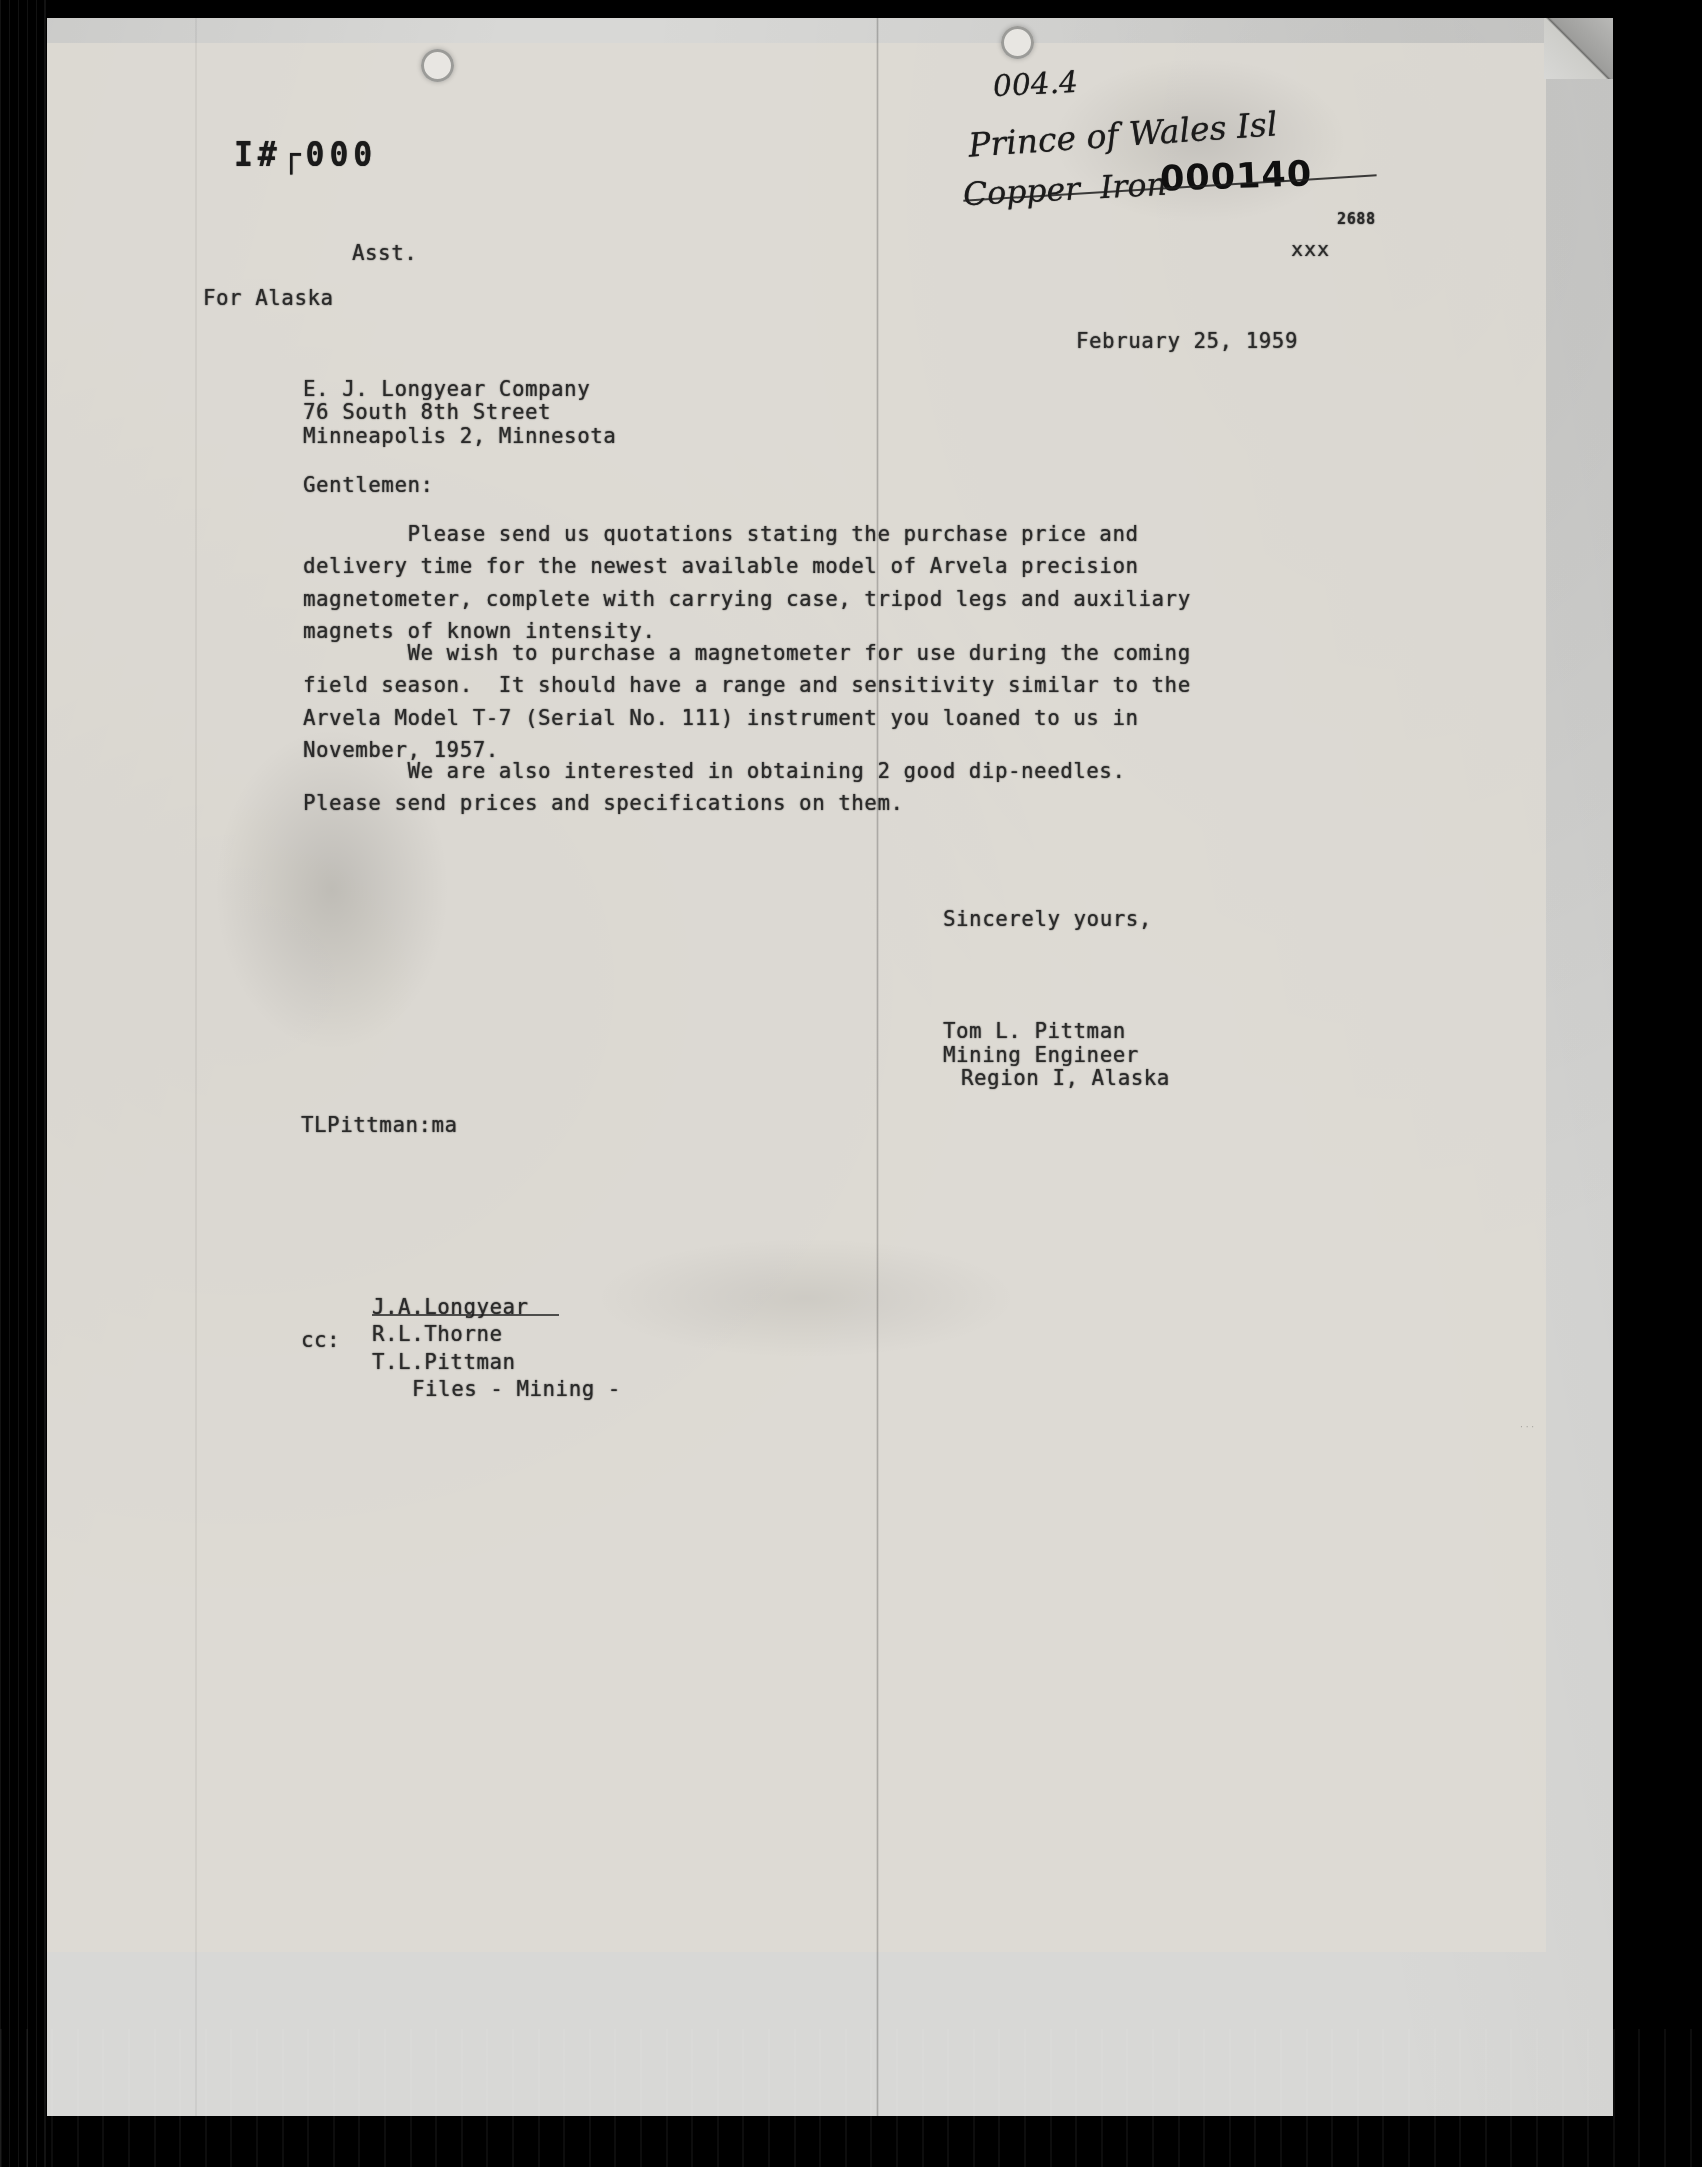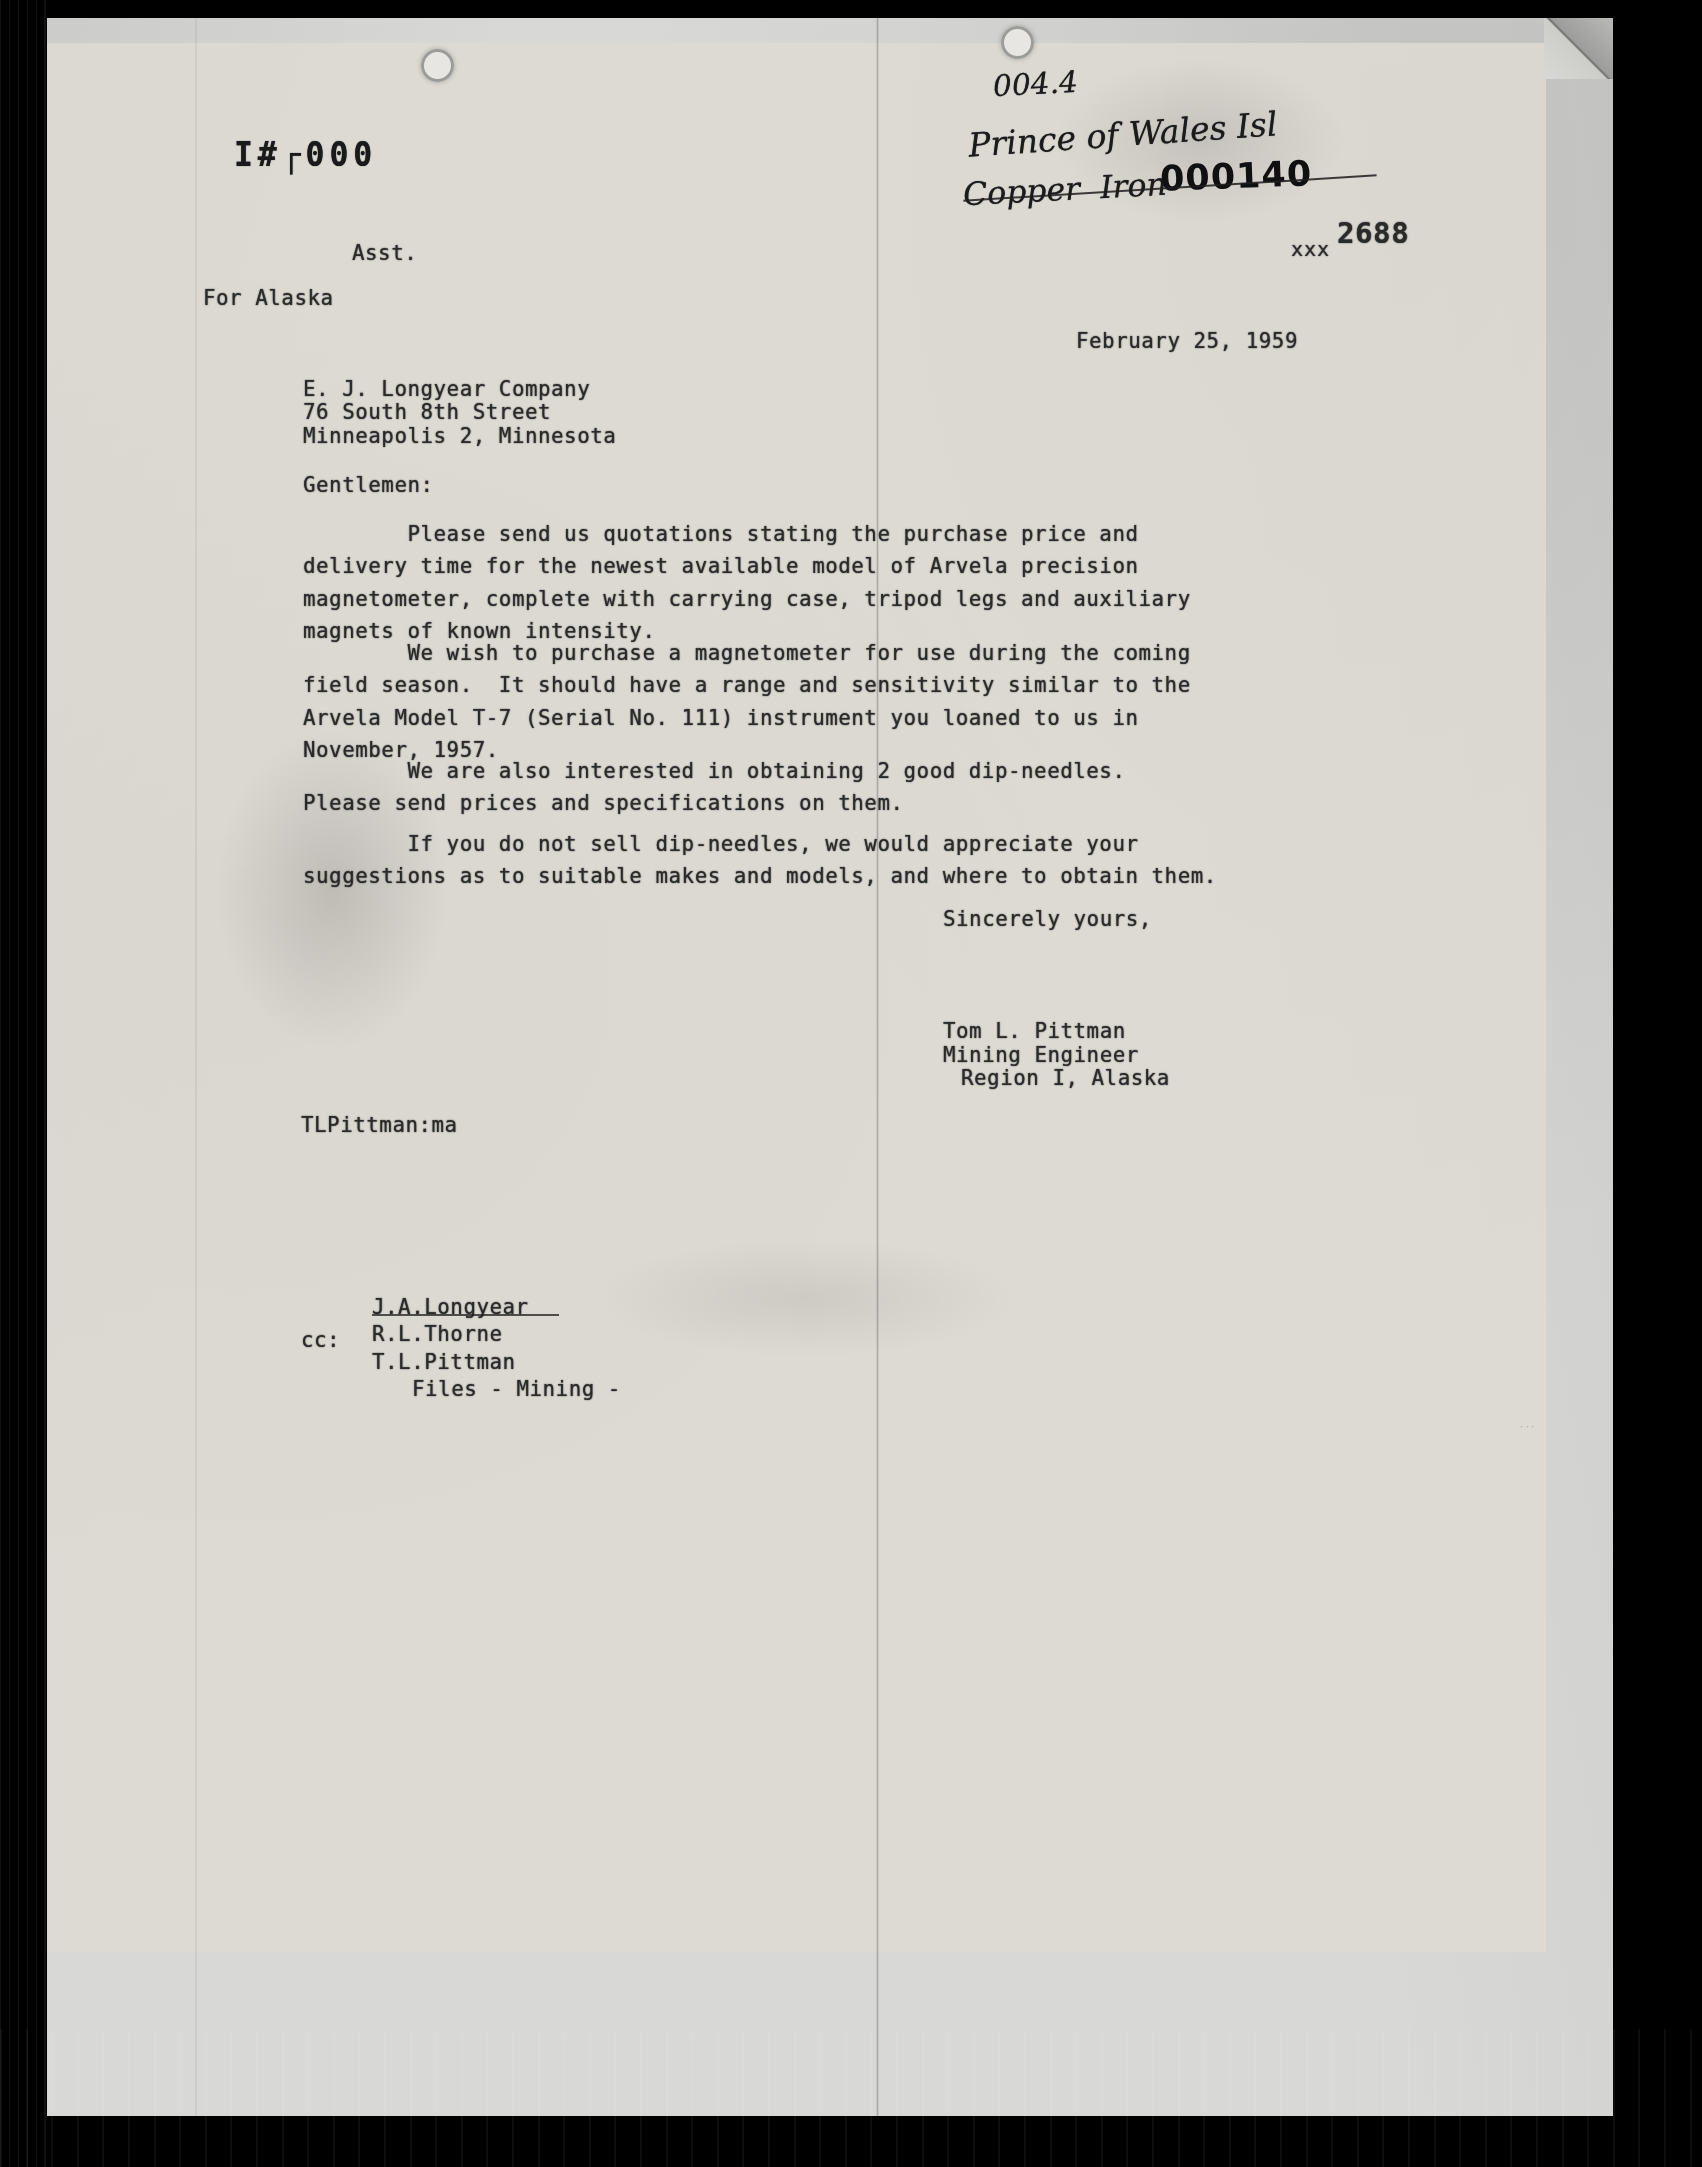--- a/index.html
+++ b/index.html
@@ -201,21 +201,21 @@
   <div class="handwriting" style="left:946px; top:49px; font-size:29.6px; transform:rotate(-3deg);">004.4</div>
 
   <div class="handwriting" style="left:921px; top:97px; font-size:33px; transform:rotate(-4deg);">Prince of Wales Isl</div>
 
   <div class="handwriting" style="left:916px; top:153px; font-size:31.5px; transform:rotate(-3deg);">Copper  Iron</div>
 
   <div class="handwriting-bold" style="left:1113px; top:138px; font-size:35px; letter-spacing:1px;">000140</div>
 
   <div class="underline-hand" style="left:916px; top:169px; width:414px; transform:rotate(-3.5deg);"></div>
 
-  <div class="typed" style="left:1290px; top:185px; font-weight:bold; font-size:29px;margin-top:14px;">2688</div>
+  <div class="typed" style="left:1290px; top:185px; font-weight:bold; font-size:15px;">2688</div>
   <div class="typed" style="left:1244px; top:215px; font-size:20px; letter-spacing:1px;text-align:right;">xxx</div>
 
   <div class="typed" style="left:305px; top:219px;">Asst.</div>
   <div class="typed" style="left:156px; top:264px;">For Alaska</div>
 
   <div class="typed" style="left:1029px; top:307px;">February 25, 1959</div>
 
   <div class="typed" style="left:256px; top:355px;">E. J. Longyear Company</div>
   <div class="typed" style="left:256px; top:378px;">76 South 8th Street</div>
   <div class="typed" style="left:256px; top:402px;">Minneapolis 2, Minnesota</div>
@@ -228,22 +228,20 @@
 magnets of known intensity.</div>
 
   <div class="typed" style="left:256px; top:619px;">        We wish to purchase a magnetometer for use during the coming
 field season.  It should have a range and sensitivity similar to the
 Arvela Model T-7 (Serial No. 111) instrument you loaned to us in
 November, 1957.</div>
 
   <div class="typed" style="left:256px; top:737px;">        We are also interested in obtaining 2 good dip-needles.
 Please send prices and specifications on them.</div>
 
-  <div class="typed" style="left:256px; top:810px;">        If you do not sell dip-needles, we would appreciate your
-suggestions as to suitable makes and models, and where to obtain them.</div>
 
   <div class="typed" style="left:896px; top:885px;">Sincerely yours,</div>
 
   <div class="typed" style="left:896px; top:997px;">Tom L. Pittman</div>
   <div class="typed" style="left:896px; top:1021px;text-align:center;">Mining Engineer</div>
   <div class="typed" style="left:914px; top:1044px;">Region I, Alaska</div>
 
   <div class="typed" style="left:254px; top:1091px;">TLPittman:ma</div>
 
   <div class="typed" style="left:254px; top:1273px;margin-top:33px;">cc:</div>

